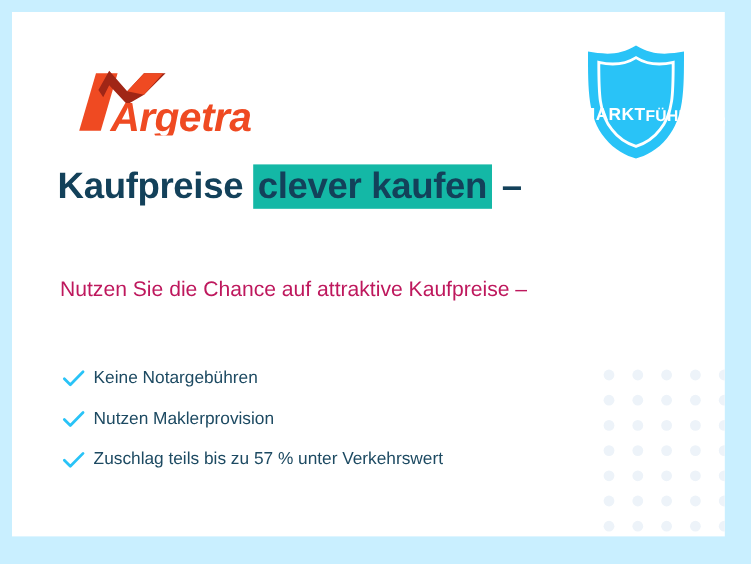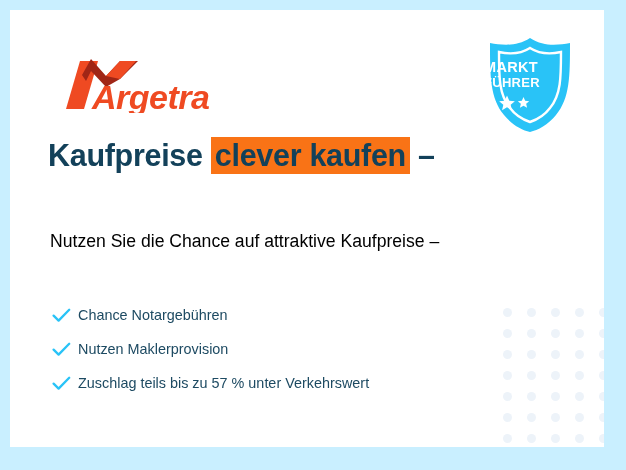--- a/index.html
+++ b/index.html
@@ -87,22 +87,22 @@
     width: 92px;
     height: 98px;
   }
   #badge-text {
     position: absolute;
     left: 0;
     top: 0;
     width: 92px;
     height: 98px;
     display: flex;
-    flex-direction: column;
-    align-items: flex-start;
+    flex-direction: row;
+    align-items: center;
     justify-content: flex-start;
     padding-top: 24px;
     box-sizing: border-box;
     pointer-events: none;
   }
   .badge-line {
     color: #ffffff;
     font-weight: bold;
     letter-spacing: 0.3px;
     line-height: 1.08;
@@ -125,31 +125,31 @@
     width: 470px;
     color: #13415a;
     font-size: 30.5px;
     font-weight: bold;
     line-height: 1.28;
     letter-spacing: -0.3px;
     font-family: "Liberation Sans", sans-serif;
   }
   .hl-line { white-space: nowrap; }
   .hl-mark {
-    background: #f97316;
+    background: #14b8a6;
     padding: 1px 4px 2px 4px;
   }
 
   
   #subhead {
     position: absolute;
     left: 40px;
     top: 218px;
     width: 480px;
-    color: #000000;
+    color: #be185d;
     font-size: 17.6px;
     font-weight: normal;
     line-height: 1.52;
     font-family: "Liberation Sans", sans-serif;
   }
   .sub-line { white-space: nowrap; }
 
   
   #bullets {
     position: absolute;
@@ -281,21 +281,21 @@
       <div class="sub-line">Nutzen Sie die Chance auf attraktive Kaufpreise –</div>
     </div>
 
     <div id="bullets">
         <div class="bullet">
           <span class="bullet-check">
             <svg width="19" height="15" viewBox="0 0 19 15" xmlns="http://www.w3.org/2000/svg">
               <path d="M1.6 7.6 L6.6 12.6 L17.2 1.8" fill="none" stroke="#29c3f7" stroke-width="2.3" stroke-linecap="round" stroke-linejoin="round"></path>
             </svg>
           </span>
-          <span class="bullet-label">Chance Notargebühren</span>
+          <span class="bullet-label">Keine Notargebühren</span>
         </div>
         <div class="bullet">
           <span class="bullet-check">
             <svg width="19" height="15" viewBox="0 0 19 15" xmlns="http://www.w3.org/2000/svg">
               <path d="M1.6 7.6 L6.6 12.6 L17.2 1.8" fill="none" stroke="#29c3f7" stroke-width="2.3" stroke-linecap="round" stroke-linejoin="round"></path>
             </svg>
           </span>
           <span class="bullet-label">Nutzen Maklerprovision</span>
         </div>
         <div class="bullet">

